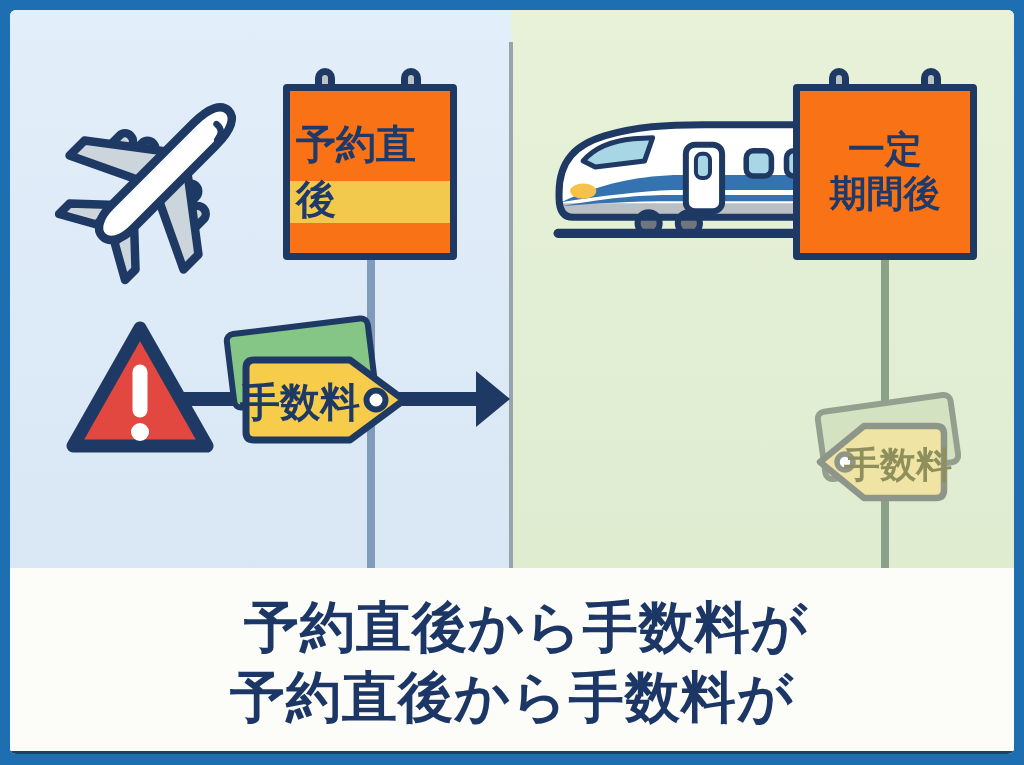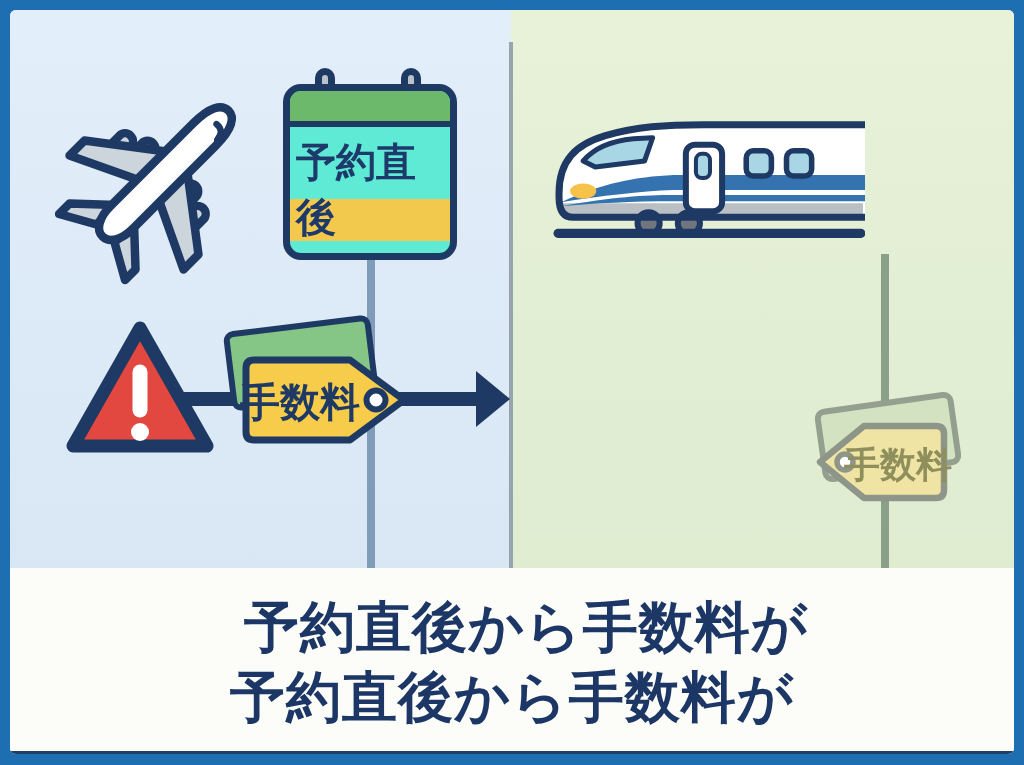--- a/index.html
+++ b/index.html
@@ -32,21 +32,21 @@
   .card-left{left:217px;top:313px;width:136px;height:68px;background:#85c586;border:6px solid #1e3a64;transform:rotate(-7deg);}
   .card-right{left:808px;top:390px;width:128px;height:62px;background:#d3e3c1;border:6px solid #94a08f;transform:rotate(-8deg);}
   .tag-svg{position:absolute;z-index:6;}
   .tag-left{left:228px;top:344px;}
   .tag-right{left:802px;top:410px;}
   
   .calendar{position:absolute;z-index:7;width:184px;height:192px;}
   .calendar-left{left:273px;top:58px;width:174px;}
   .calendar-right{left:783px;top:58px;}
   .cal-ring{position:absolute;top:0;width:20px;height:52px;background:#bcc3c8;border:7px solid #1e3a64;border-radius:16px;box-sizing:border-box;}
-  .cal-body{position:absolute;left:0;right:0;top:16px;bottom:0;background:#5eead4;border:7px solid #1e3a64;border-radius:18px;overflow:hidden;display:flex;flex-direction:column;}
+  .cal-body{position:absolute;left:0;right:0;top:16px;bottom:0;background:#f97316;border:7px solid #1e3a64;border-radius:4px;overflow:hidden;display:flex;flex-direction:row;}
   .cal-header{height:30px;background:#6db96b;border-bottom:6px solid #1e3a64;flex:none;}
   .cal-label{flex:1;display:flex;flex-direction:column;align-items:center;justify-content:center;
     font-weight:800;color:#1d3a6b;}
   .calendar-left .cal-label{font-size:40px;}
   .calendar-right .cal-label{font-size:37px;line-height:1.18;}
   .hl{background:linear-gradient(to bottom,transparent 58%,#f2c94c 58%,#f2c94c 96%,transparent 96%);padding:0 6px;}
   
   .warning-svg{position:absolute;left:55px;top:305px;z-index:8;}
   
   .caption{position:absolute;left:0;top:558px;width:1004px;height:183px;background:#fcfcf9;z-index:9;}
@@ -139,20 +139,31 @@
       <div class="cal-ring" style="left:32px"></div>
       <div class="cal-ring" style="left:118px"></div>
       <div class="cal-body">
         <div class="cal-header"></div>
         <div class="cal-label">
           <span class="hl">予約直後</span>
         </div>
       </div>
     </div>
 
+    <div class="calendar calendar-right">
+      <div class="cal-ring" style="left:36px"></div>
+      <div class="cal-ring" style="left:128px"></div>
+      <div class="cal-body">
+        <div class="cal-header"></div>
+        <div class="cal-label">
+          <div>一定</div>
+          <div>期間後</div>
+        </div>
+      </div>
+    </div>
 
     <svg class="warning-svg" width="150" height="152" viewBox="0 0 150 152">
       <path d="M75,13 L142,131 L8,131 Z" fill="#e2483f" stroke="#1e3a64" stroke-width="13" stroke-linejoin="round"></path>
       <line x1="75" y1="57" x2="75" y2="95" stroke="#ffffff" stroke-width="15" stroke-linecap="round"></line>
       <circle cx="75" cy="117" r="9" fill="#ffffff"></circle>
     </svg>
 
     <div class="caption">
       <div class="caption-line caption-line1">予約直後から手数料が</div>
       <div class="caption-line">予約直後から手数料が</div>

